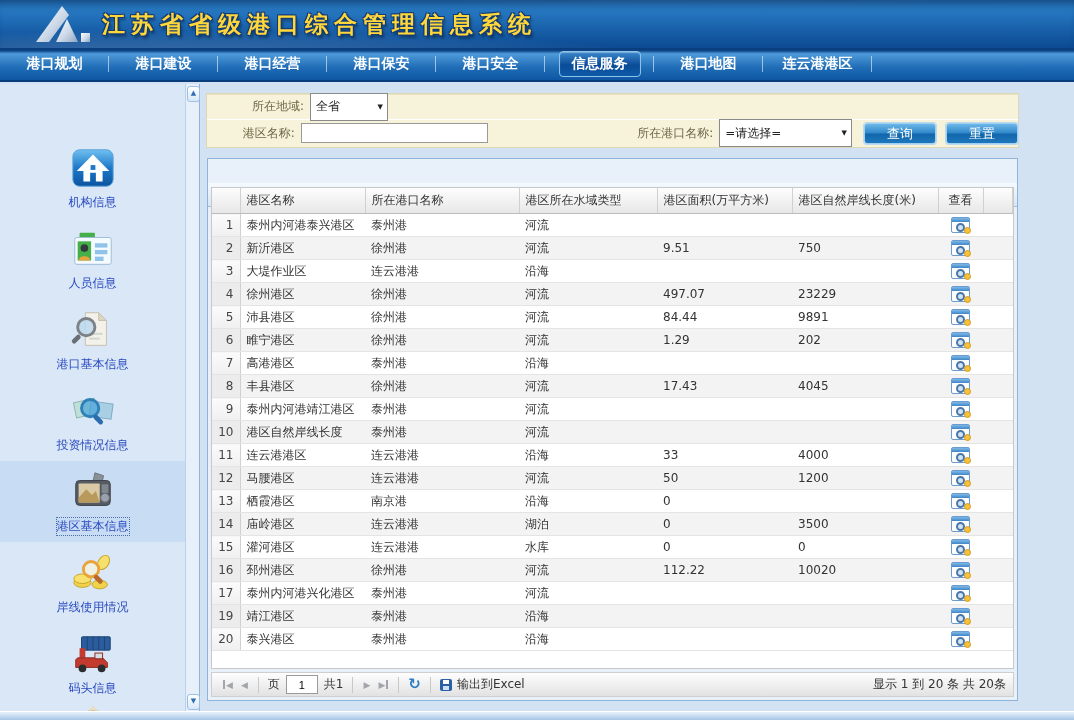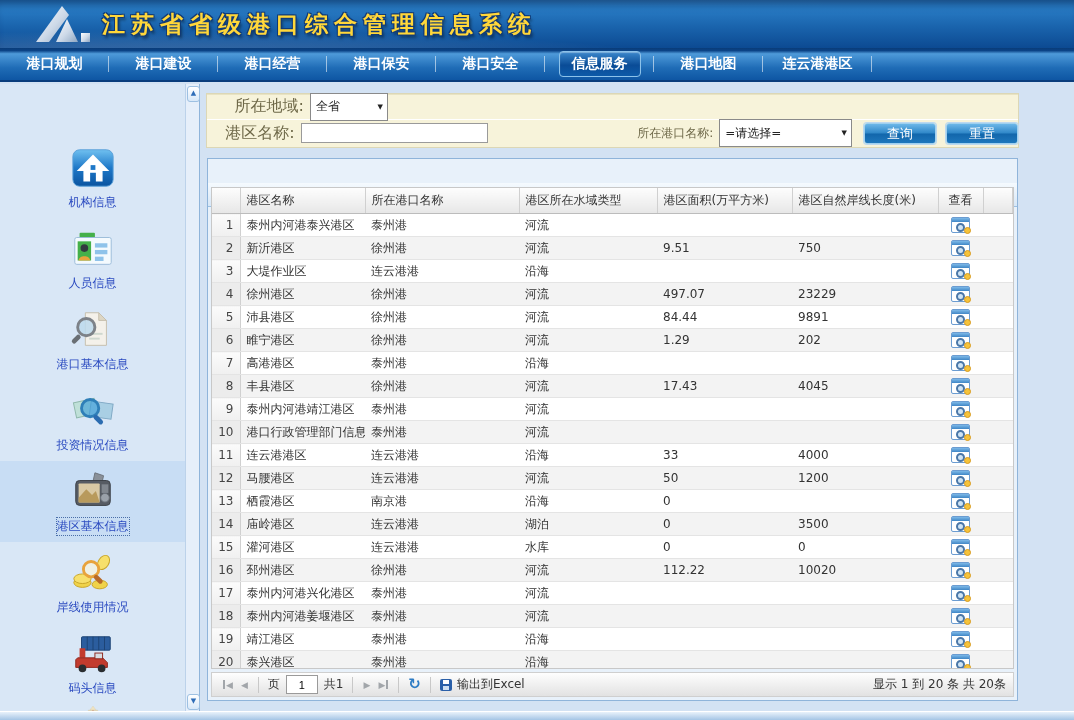--- a/index.html
+++ b/index.html
@@ -46,21 +46,21 @@
   .item .label{font-size:12px;color:#2b4bc0;margin-top:3px;white-space:nowrap;}
   .item.on{background:#c8ddf4;}
   .item.on .label{outline:1px dotted #4a6ea8;}
   .boat{margin-top:2px;}
 
   
   .filters{position:absolute;left:207px;top:94px;width:811px;height:53px;background:#f7f3da;
     box-shadow:0 0 0 1px #dcd7b6;box-sizing:border-box;}
   .f-row{height:26px;display:flex;align-items:center;box-sizing:border-box;}
   .f-row:first-child{border-bottom:1px solid #fff;box-shadow:0 1px 0 #e8e3c3 inset;}
-  .f-label{width:97px;text-align:right;font-size:16px;color:#6e6848;white-space:nowrap;}
+  .f-label{width:97px;text-align:right;font-size:12px;color:#6e6848;white-space:nowrap;}
   .f-label2{width:130px;text-align:right;font-size:12px;color:#6e6848;margin-left:108px;white-space:nowrap;}
   .select{margin-left:6px;height:28px;background:#fff;border:1px solid #8a8a8a;display:flex;align-items:center;
     font-size:12px;color:#222;padding-left:5px;box-sizing:border-box;cursor:pointer;}
   .sel-region{width:78px;} .sel-port{width:146px;}
   .sel-arrow{margin-left:auto;margin-right:4px;font-size:7px;color:#222;}
   .f-input{margin-left:6px;width:198px;height:18px;border:1px solid #9a9a9a;background:#fff;font-size:12px;padding:0 3px;}
   .btn{height:21px;min-width:72px;margin-left:12px;border:1px solid #9fd0ef;border-radius:3px;color:#fff;font-size:13px;
     background:linear-gradient(180deg,#6cb7e8 0%,#2f87c8 48%,#1266ab 52%,#1e77bc 100%);
     box-shadow:0 0 0 1px #bcd8ee;cursor:pointer;font-family:inherit;}
   .btn.reset{margin-left:10px;}
@@ -457,21 +457,21 @@
               <td class="cell-view">
                 <span class="view-ico">
                   <span class="vi-bar"></span><span class="vi-glass"></span><span class="vi-dot"></span>
                 </span>
               </td>
               <td></td>
             </tr>
 
             <tr class="grid-row">
               <td class="cell-num">10</td>
-              <td>港口行政管理部门信息</td>
+              <td>港区自然岸线长度</td>
               <td>泰州港</td>
               <td>河流</td>
               <td></td>
               <td></td>
               <td class="cell-view">
                 <span class="view-ico">
                   <span class="vi-bar"></span><span class="vi-glass"></span><span class="vi-dot"></span>
                 </span>
               </td>
               <td></td>
@@ -575,34 +575,20 @@
               <td></td>
               <td></td>
               <td class="cell-view">
                 <span class="view-ico">
                   <span class="vi-bar"></span><span class="vi-glass"></span><span class="vi-dot"></span>
                 </span>
               </td>
               <td></td>
             </tr>
 
-            <tr class="grid-row">
-              <td class="cell-num">18</td>
-              <td>泰州内河港姜堰港区</td>
-              <td>泰州港</td>
-              <td>河流</td>
-              <td></td>
-              <td></td>
-              <td class="cell-view">
-                <span class="view-ico">
-                  <span class="vi-bar"></span><span class="vi-glass"></span><span class="vi-dot"></span>
-                </span>
-              </td>
-              <td></td>
-            </tr>
 
             <tr class="grid-row">
               <td class="cell-num">19</td>
               <td>靖江港区</td>
               <td>泰州港</td>
               <td>沿海</td>
               <td></td>
               <td></td>
               <td class="cell-view">
                 <span class="view-ico">

